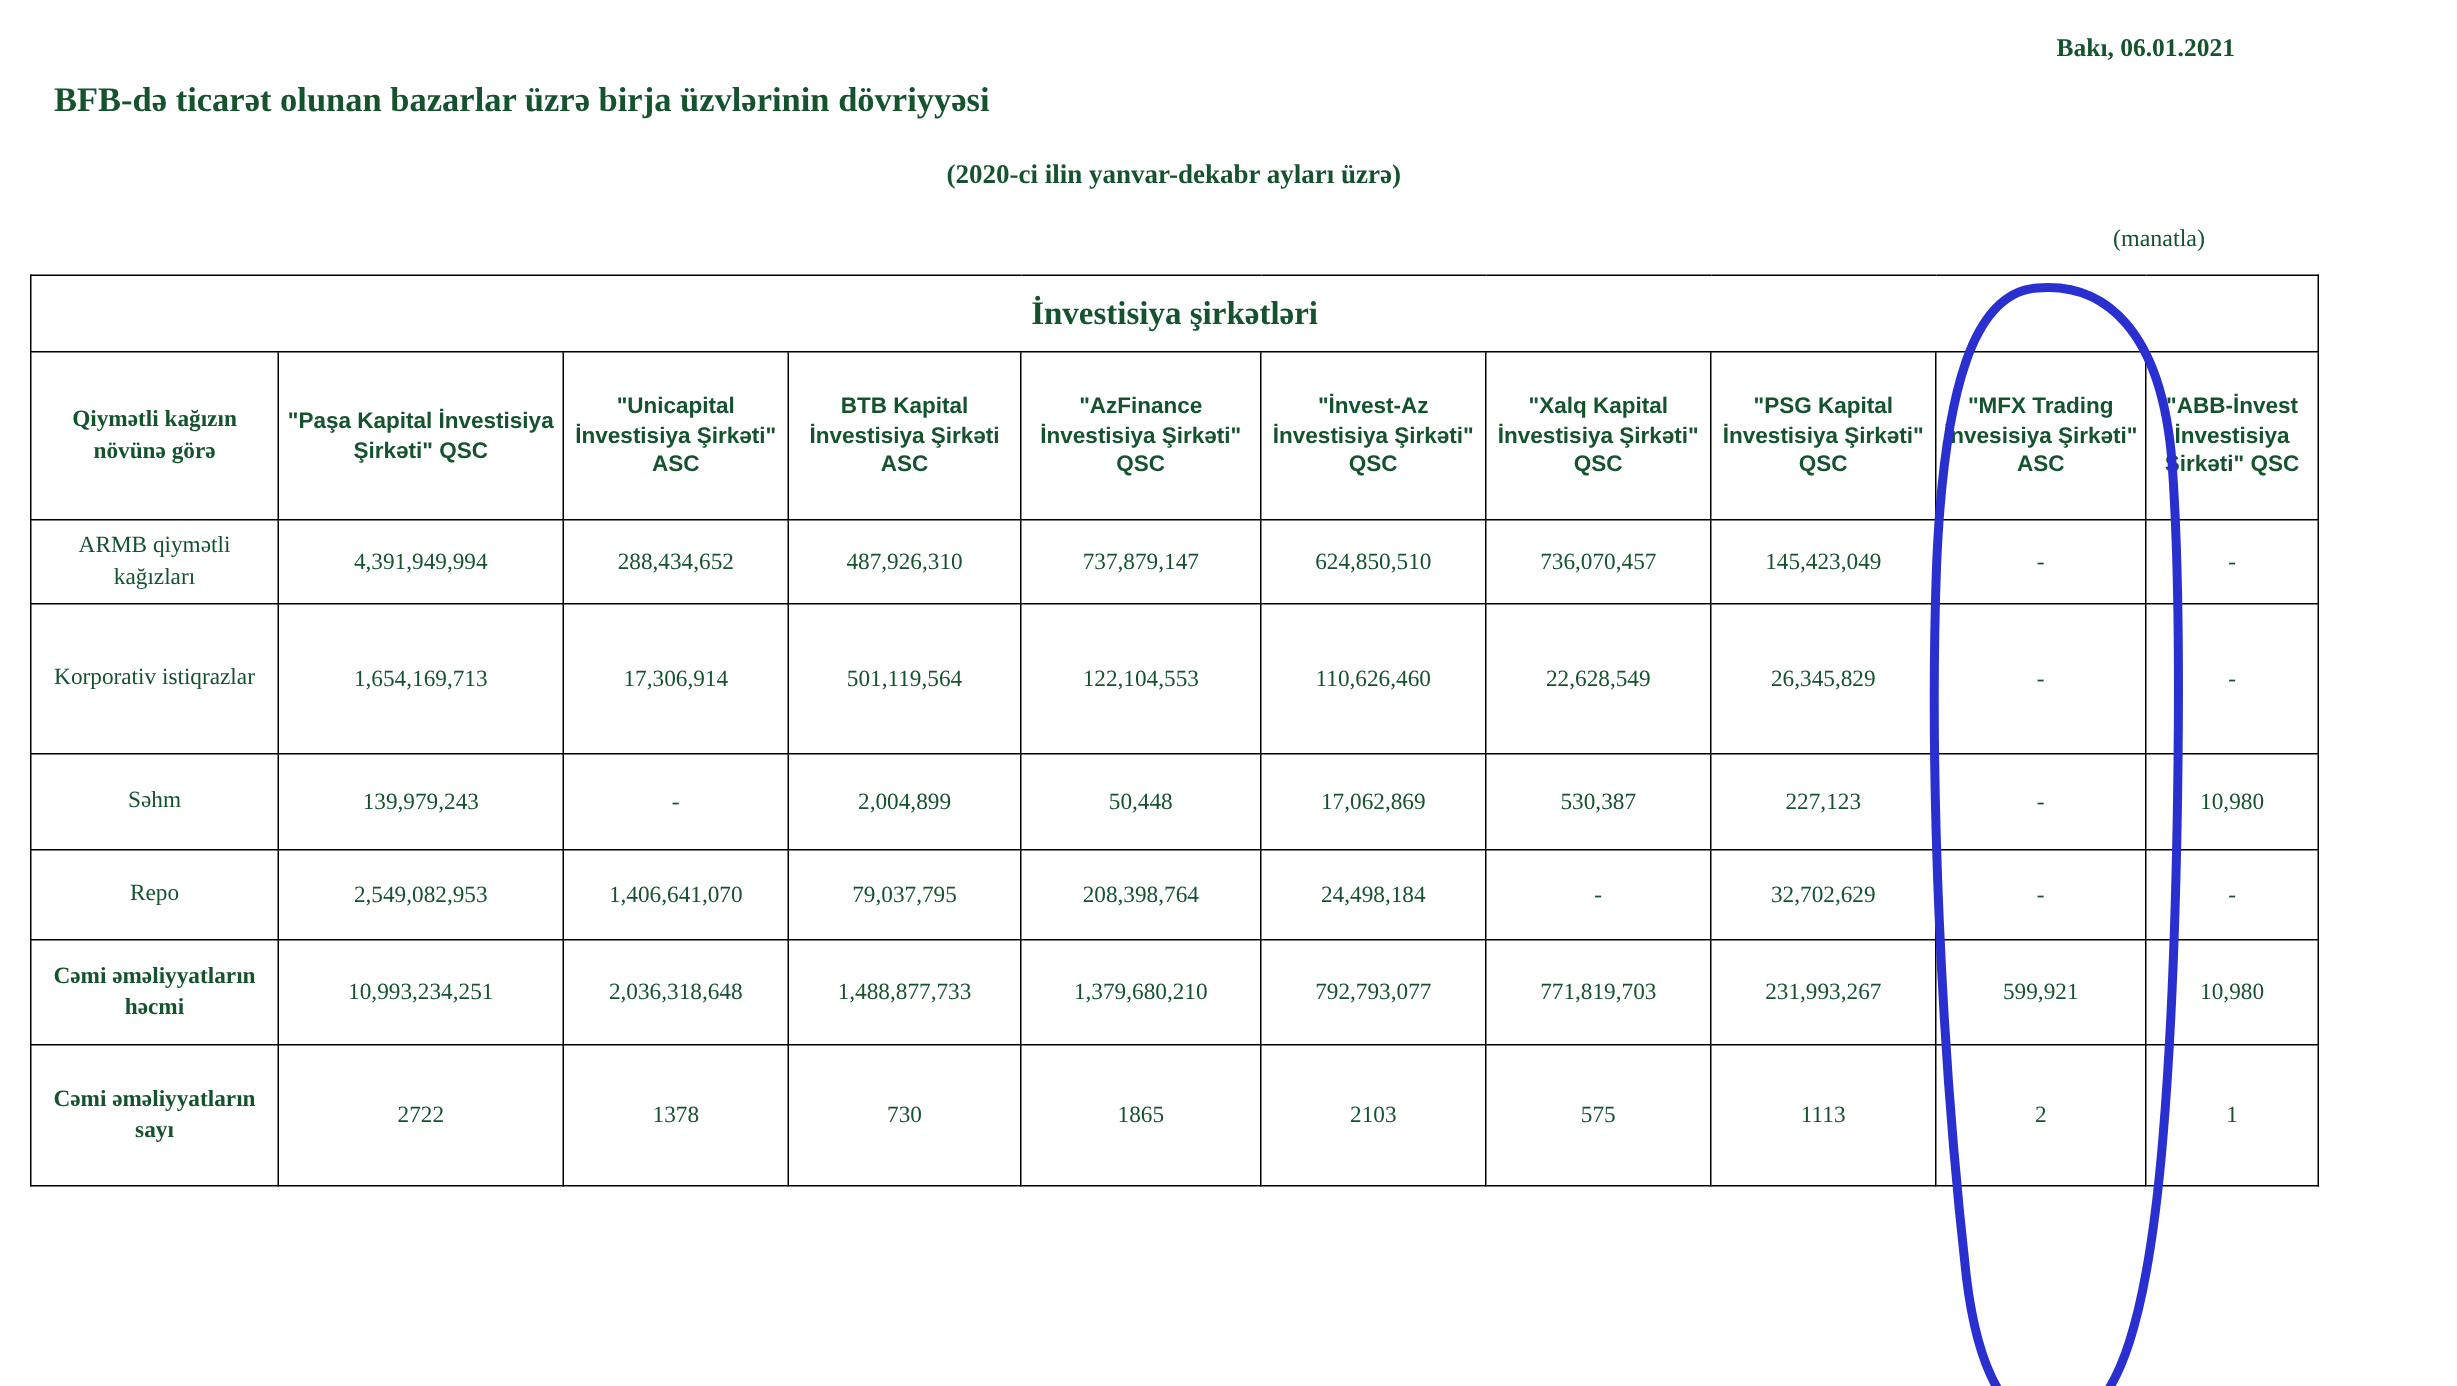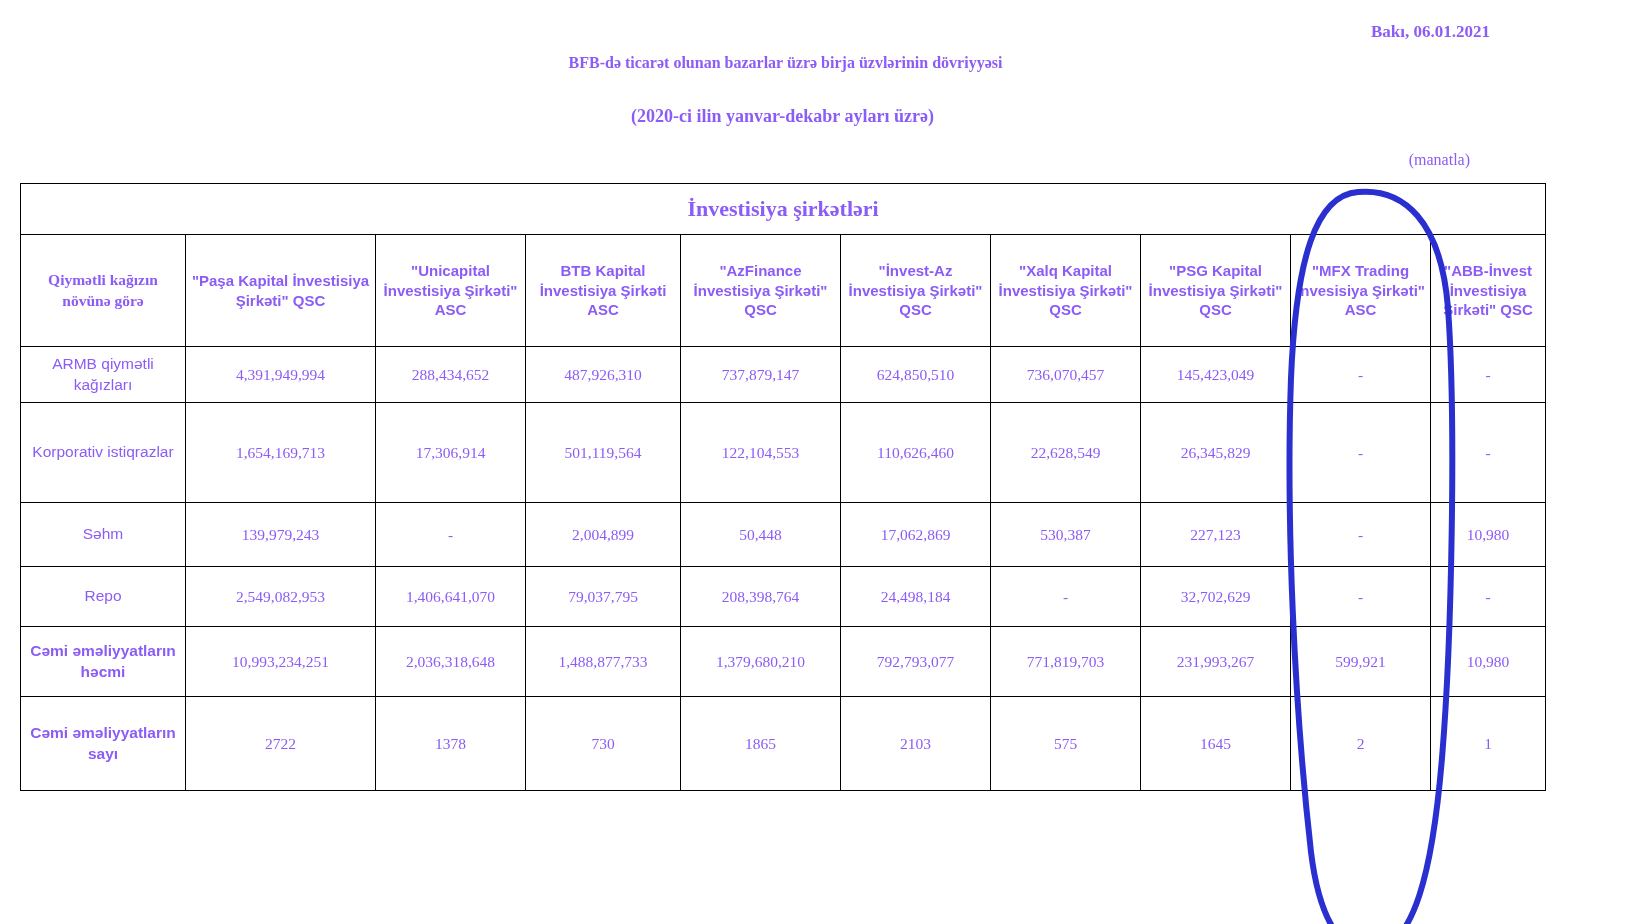--- a/index.html
+++ b/index.html
@@ -5,40 +5,40 @@
   html, body {
     margin: 0;
     padding: 0;
     background: #ffffff;
   }
   .page {
     position: relative;
     width: 1638px;
     height: 924px;
     background: #ffffff;
-    color: #8b5cf6;
+    color: #14532d;
     font-family: "Liberation Serif", serif;
     overflow: hidden;
   }
   .date-line {
     position: absolute;
     top: 22px;
     right: 148px;
     font-weight: bold;
     font-size: 17px;
     white-space: nowrap;
   }
   .doc-title {
     position: absolute;
     top: 54px;
-    left: 23px;
+    left: 36px;
     width: 1525px;
-    text-align: center;
-    font-weight: bold;
-    font-size: 16px;
+    text-align: left;
+    font-weight: bold;
+    font-size: 23px;
   }
   .doc-subtitle {
     position: absolute;
     top: 106px;
     left: 20px;
     width: 1525px;
     text-align: center;
     font-weight: bold;
     font-size: 18px;
   }
@@ -78,21 +78,21 @@
     font-size: 15.5px;
     line-height: 1.35;
   }
   .company-th {
     font-family: "Liberation Sans", sans-serif;
     font-weight: bold;
     font-size: 15px;
     line-height: 1.3;
   }
   .row-label {
-    font-family: Liberation Sans, sans-serif;
+    font-family: Liberation Serif, serif;
     font-weight: normal;
     font-size: 15.5px;
     line-height: 1.3;
   }
   .row-label.bold { font-weight: bold; }
   .main-table td {
     font-size: 15.5px;
     font-family: "Liberation Serif", serif;
   }
   tbody tr:nth-child(1) { height: 56px; }
@@ -214,21 +214,21 @@
           <td>10,980</td>
         </tr>
         <tr>
           <th class="row-label bold">Cəmi əməliyyatların sayı</th>
           <td>2722</td>
           <td>1378</td>
           <td>730</td>
           <td>1865</td>
           <td>2103</td>
           <td>575</td>
-          <td>1645</td>
+          <td>1113</td>
           <td>2</td>
           <td>1</td>
         </tr>
       </tbody>
   </table>
 
   <svg class="annotation-layer" viewBox="0 0 1638 924">
     <path d="M 1358 192
              C 1316 195, 1296 258, 1291 378
              C 1286 518, 1294 702, 1311 852

